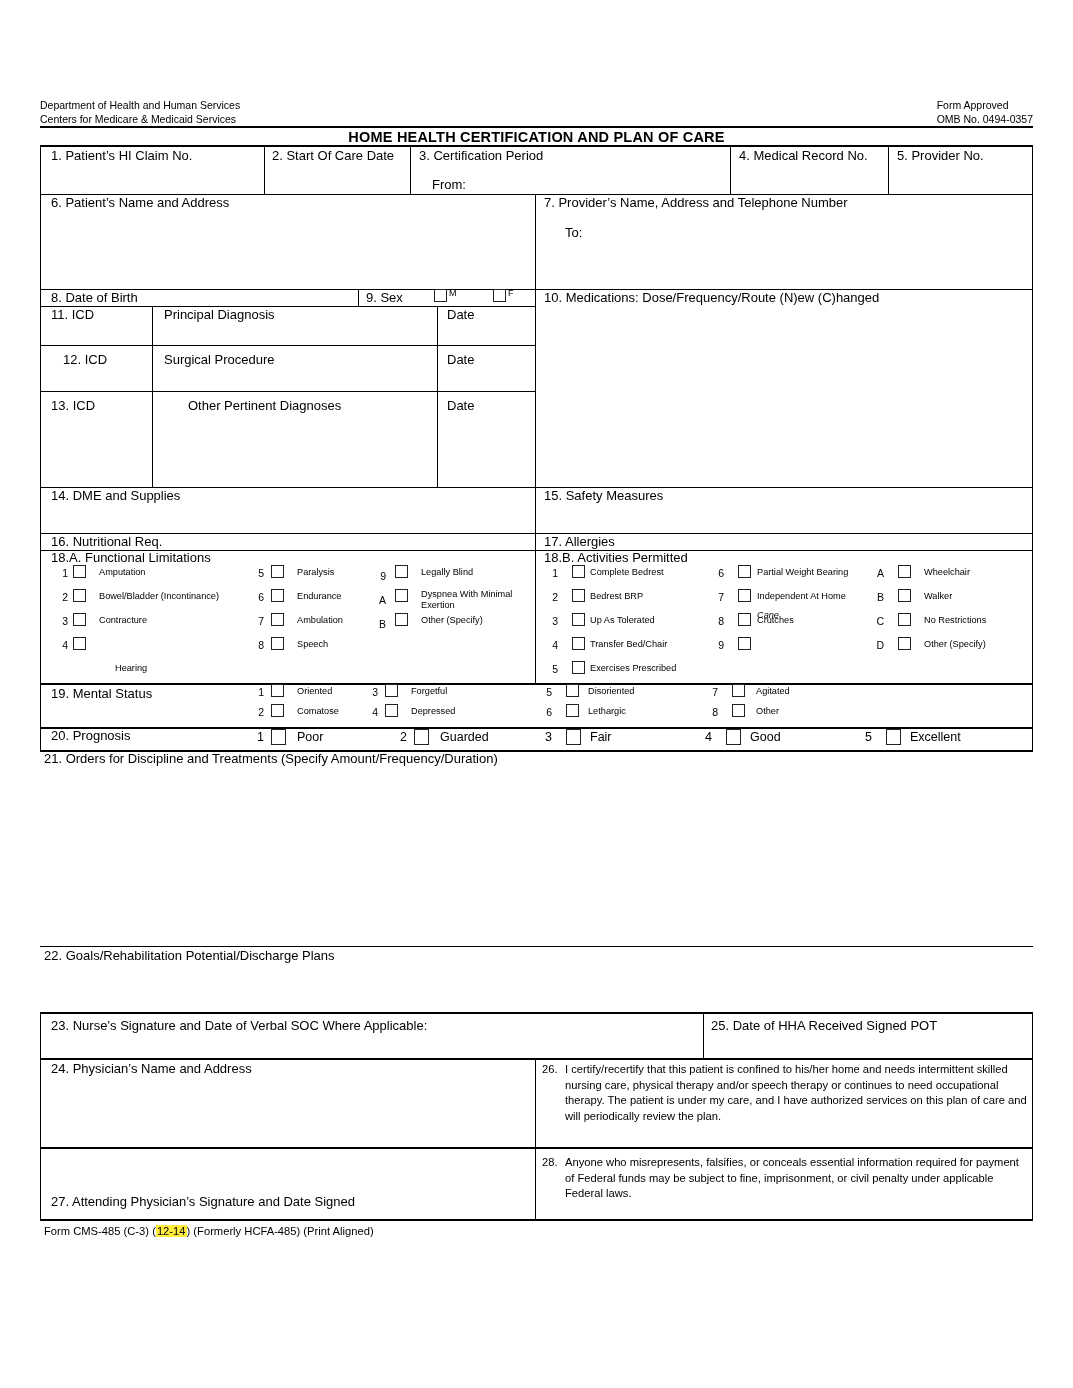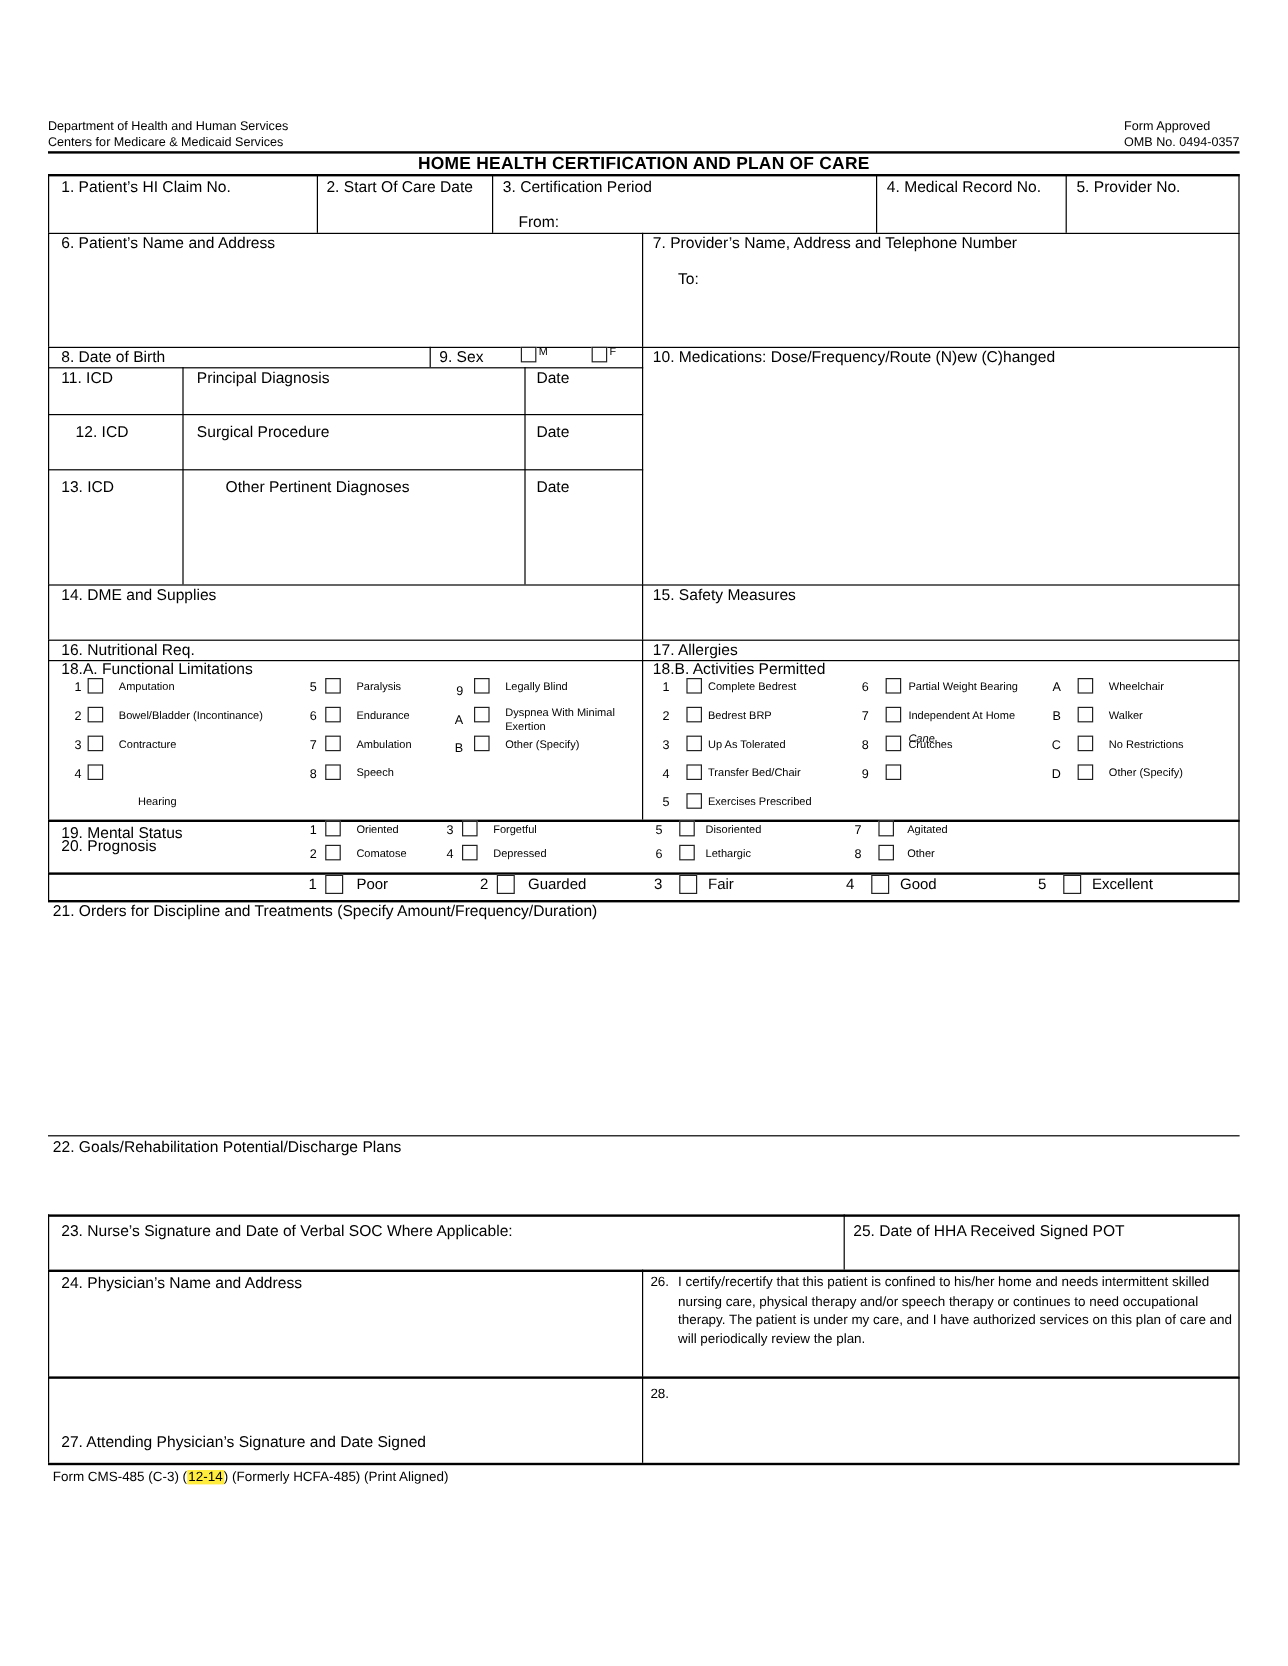--- a/index.html
+++ b/index.html
@@ -387,21 +387,21 @@
   <div class="ctxt" style="left:588px; top:706px;">Lethargic</div>
 
   <div class="cnum" style="left:706px; top:706px;">8</div>
   <div class="cbox" style="left:732px; top:704px;"></div>
   <div class="ctxt" style="left:756px; top:706px;">Other</div>
 
   <div class="vrule" style="left:40px; top:683px; height:44px;"></div>
   <div class="vrule" style="left:1032px; top:683px; height:44px;"></div>
   <div class="rule-heavy" style="left:40px; top:727px; width:993px;"></div>
 
-  <div class="lbl" style="left:51px; top:698px;">20. Prognosis</div>
+  <div class="lbl" style="left:51px; top:729px;">20. Prognosis</div>
 
   <div class="cnum-lg" style="left:252px; top:730px;">1</div>
   <div class="cbox-lg" style="left:271px; top:729px;"></div>
   <div class="ctxt-lg" style="left:297px; top:730px;">Poor</div>
 
   <div class="cnum-lg" style="left:395px; top:730px;">2</div>
   <div class="cbox-lg" style="left:414px; top:729px;"></div>
   <div class="ctxt-lg" style="left:440px; top:730px;">Guarded</div>
 
   <div class="cnum-lg" style="left:540px; top:730px;">3</div>
@@ -436,20 +436,21 @@
   <div class="lbl" style="left:51px; top:1062px;">24. Physician’s Name and Address</div>
   <div class="para-num" style="left:542px; top:1062px;">26.</div>
   <div class="para" style="left:565px; top:1062px; width:465px;">I certify/recertify that this patient is confined to his/her home and needs intermittent skilled nursing care, physical therapy and/or speech therapy or continues to need occupational therapy. The patient is under my care, and I have authorized services on this plan of care and will periodically review the plan.</div>
   <div class="vrule" style="left:40px; top:1058px; height:89px;"></div>
   <div class="vrule" style="left:535px; top:1058px; height:89px;"></div>
   <div class="vrule" style="left:1032px; top:1058px; height:89px;"></div>
   <div class="rule-heavy" style="left:40px; top:1147px; width:993px;"></div>
 
   <div class="lbl" style="left:51px; top:1155px;margin-top:40px;">27. Attending Physician’s Signature and Date Signed</div>
   <div class="para-num" style="left:542px; top:1155px;">28.</div>
+  <div class="para" style="left:565px; top:1155px; width:465px;">Anyone who misrepresents, falsifies, or conceals essential information required for payment of Federal funds may be subject to fine, imprisonment, or civil penalty under applicable Federal laws.</div>
   <div class="vrule" style="left:40px; top:1147px; height:72px;"></div>
   <div class="vrule" style="left:535px; top:1147px; height:72px;"></div>
   <div class="vrule" style="left:1032px; top:1147px; height:72px;"></div>
   <div class="rule-heavy" style="left:40px; top:1219px; width:993px;"></div>
 
   <div class="footer-note"><span>Form CMS-485 (C-3) (</span><span class="hl">12-14</span><span>) (Formerly HCFA-485) (Print Aligned)</span></div>
 
 
 </div>
 

